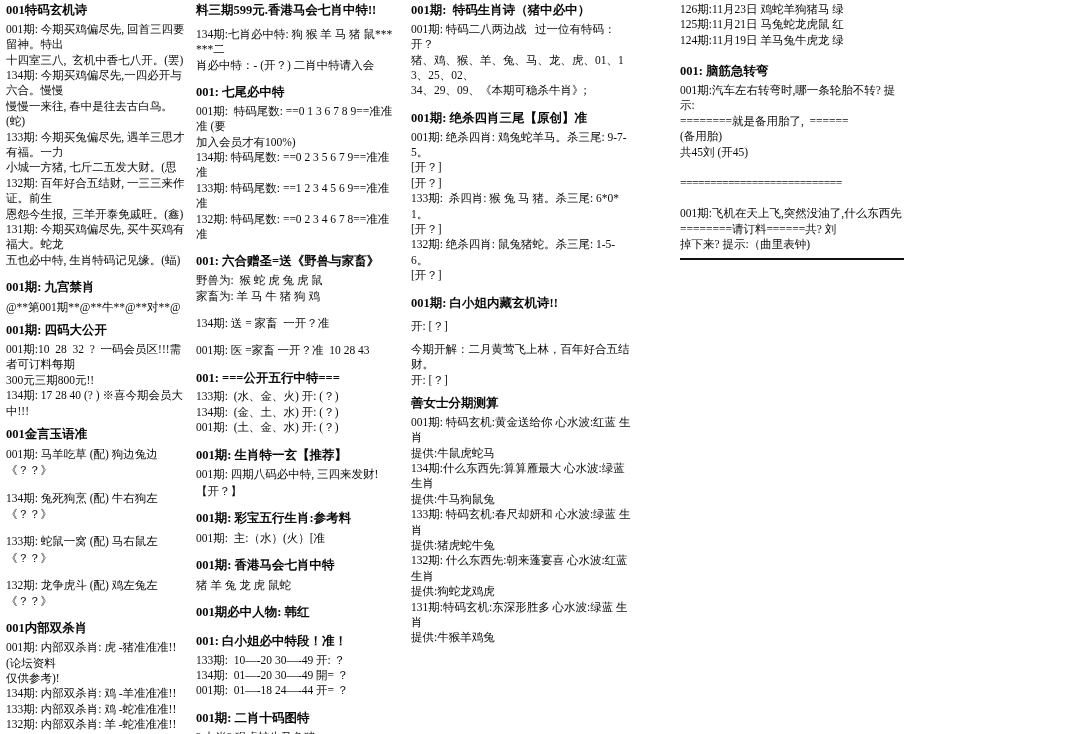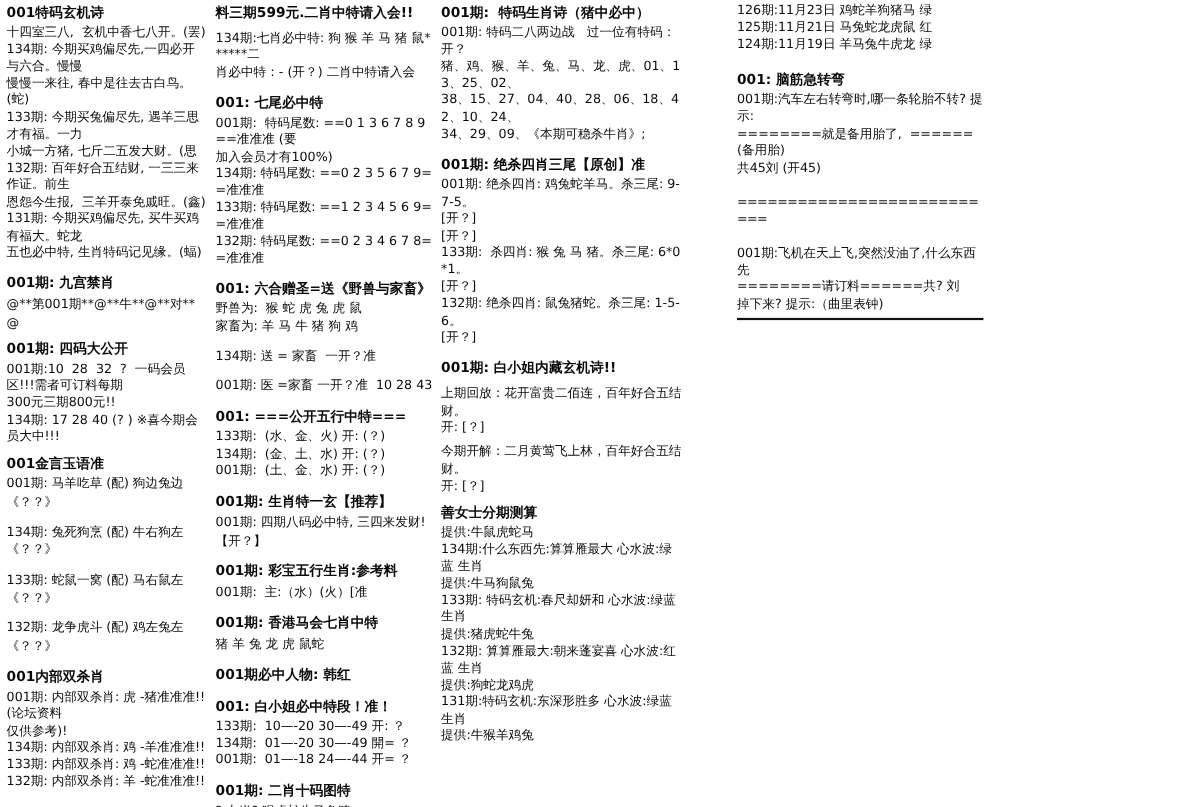--- a/index.html
+++ b/index.html
@@ -13,32 +13,33 @@
     overflow: hidden;
     font-family: "DejaVu Sans", "Liberation Sans", sans-serif;
     color: #0a0a0a;
   }
   #sheet {
     width: 1080px;
     height: 734px;
     display: flex;
     box-sizing: border-box;
     padding: 2px 18px 0 4px;
+    font-family: Liberation Serif, serif;
   }
   .col {
     box-sizing: border-box;
     padding: 0 6px 0 2px;
     font-size: 11.5px;
     line-height: 1.42;
     letter-spacing: 0px;
     overflow: hidden;
   }
   .col-1 { width: 190px; }
   .col-2 { width: 205px; }
-  .col-3 { width: 228px; }
+  .col-3 { width: 228px; margin-left: 10px; }
   .col-4 { width: 232px; margin-left: 41px; }
 
   .blk { margin-bottom: 2px; }
   .ln { white-space: pre-wrap; word-break: break-all; }
   .gap-s { height: 5px; }
   .gap-m { height: 9px; }
   .gap-l { height: 13px; }
   .rule {
     border-top: 2px solid #111;
     margin: 5px 0 5px 0;
@@ -52,20 +53,21 @@
   .nowrap { white-space: nowrap; overflow: hidden; }
 </style>
 </head>
 <body>
 
 <div id="sheet">
 
   <div class="col col-1">
     <div class="blk big">001特码玄机诗</div>
     <div class="blk tight">
+      <div class="ln">001期: 今期买鸡偏尽先, 回首三四要留神。特出</div>
       <div class="ln">十四室三八,  玄机中香七八开。(罢)</div>
       <div class="ln">134期: 今期买鸡偏尽先,一四必开与六合。慢慢</div>
       <div class="ln">慢慢一来往, 春中是往去古白鸟。(蛇)</div>
       <div class="ln">133期: 今期买兔偏尽先, 遇羊三思才有福。一力</div>
       <div class="ln">小城一方猪, 七斤二五发大财。(思</div>
       <div class="ln">132期: 百年好合五结财, 一三三来作证。前生</div>
       <div class="ln">恩怨今生报,  三羊开泰免戚旺。(鑫)</div>
       <div class="ln">131期: 今期买鸡偏尽先, 买牛买鸡有福大。蛇龙</div>
       <div class="ln">五也必中特, 生肖特码记见缘。(蝠)</div>
     </div>
@@ -94,21 +96,21 @@
       <div class="ln">001期: 内部双杀肖: 虎 -猪准准准!! (论坛资料</div>
       <div class="ln">仅供参考)!</div>
       <div class="ln">134期: 内部双杀肖: 鸡 -羊准准准!!</div>
       <div class="ln">133期: 内部双杀肖: 鸡 -蛇准准准!!</div>
       <div class="ln">132期: 内部双杀肖: 羊 -蛇准准准!!</div>
     </div>
 
   </div>
 
   <div class="col col-2">
-    <div class="blk big ln">料三期599元.二肖中特请入会!!</div>
+    <div class="blk big ln">料三期599元.香港马会七肖中特!!</div>
     <div class="gap-s"></div>
     <div class="blk tight">
       <div class="ln">134期:七肖必中特: 狗 猴 羊 马 猪 鼠******二</div>
       <div class="ln">肖必中特：- (开？) 二肖中特请入会</div>
     </div>
     <div class="gap-m"></div>
     <div class="blk big">001:  七尾必中特</div>
     <div class="blk tight">
       <div class="ln">001期:  特码尾数: ==0 1 3 6 7 8 9==准准准 (要</div>
       <div class="ln">加入会员才有100%)</div>
@@ -157,55 +159,54 @@
       <div class="ln">? 七肖? 猴虎蛇牛马兔猪</div>
 
     </div>
   </div>
 
   <div class="col col-3">
     <div class="blk big ln">001期:  特码生肖诗（猪中必中）</div>
     <div class="blk tight">
       <div class="ln">001期: 特码二八两边战   过一位有特码：开？</div>
       <div class="ln">猪、鸡、猴、羊、兔、马、龙、虎、01、13、25、02、</div>
-      <div class="ln">38、15、27、04、40、28、06、18、42、10、24、</div>
       <div class="ln">34、29、09、《本期可稳杀牛肖》;</div>
     </div>
     <div class="gap-m"></div>
     <div class="blk big">001期: 绝杀四肖三尾【原创】准</div>
     <div class="blk tight">
       <div class="ln">001期: 绝杀四肖: 鸡兔蛇羊马。杀三尾: 9-7-5。</div>
       <div class="ln">[开？]</div>
       <div class="ln">[开？]</div>
       <div class="ln">133期:  杀四肖: 猴 兔 马 猪。杀三尾: 6*0*1。</div>
       <div class="ln">[开？]</div>
       <div class="ln">132期: 绝杀四肖: 鼠兔猪蛇。杀三尾: 1-5-6。</div>
       <div class="ln">[开？]</div>
     </div>
     <div class="gap-m"></div>
     <div class="blk big">001期:  白小姐内藏玄机诗!!</div>
     <div class="gap-s"></div>
     <div class="blk tight">
-      <div class="ln">上期回放：花开富贵二佰连，百年好合五结财。</div>
       <div class="ln">开: [？]</div>
     </div>
     <div class="gap-s"></div>
     <div class="blk tight">
       <div class="ln">今期开解：二月黄莺飞上林，百年好合五结财。</div>
       <div class="ln">开: [？]</div>
     </div>
     <div class="gap-s"></div>
     <div class="blk big">善女士分期测算</div>
     <div class="blk tight">
+      <div class="ln">001期: 特码玄机:黄金送给你 心水波:红蓝 生肖</div>
       <div class="ln">提供:牛鼠虎蛇马</div>
       <div class="ln">134期:什么东西先:算算雁最大 心水波:绿蓝 生肖</div>
       <div class="ln">提供:牛马狗鼠兔</div>
       <div class="ln">133期: 特码玄机:春尺却妍和 心水波:绿蓝 生肖</div>
       <div class="ln">提供:猪虎蛇牛兔</div>
-      <div class="ln">132期: 算算雁最大:朝来蓬宴喜 心水波:红蓝 生肖</div>
+      <div class="ln">132期: 什么东西先:朝来蓬宴喜 心水波:红蓝 生肖</div>
       <div class="ln">提供:狗蛇龙鸡虎</div>
       <div class="ln">131期:特码玄机:东深形胜多 心水波:绿蓝 生肖</div>
       <div class="ln">提供:牛猴羊鸡兔</div>
 
       <div class="ln"></div>
     </div>
 
   </div>
 
   <div class="col col-4">

